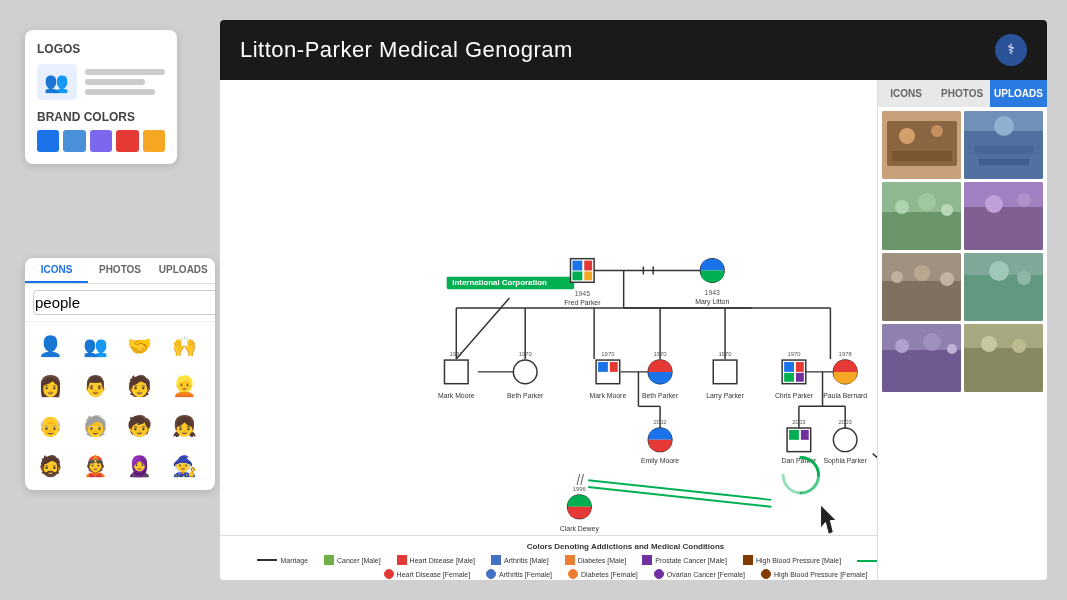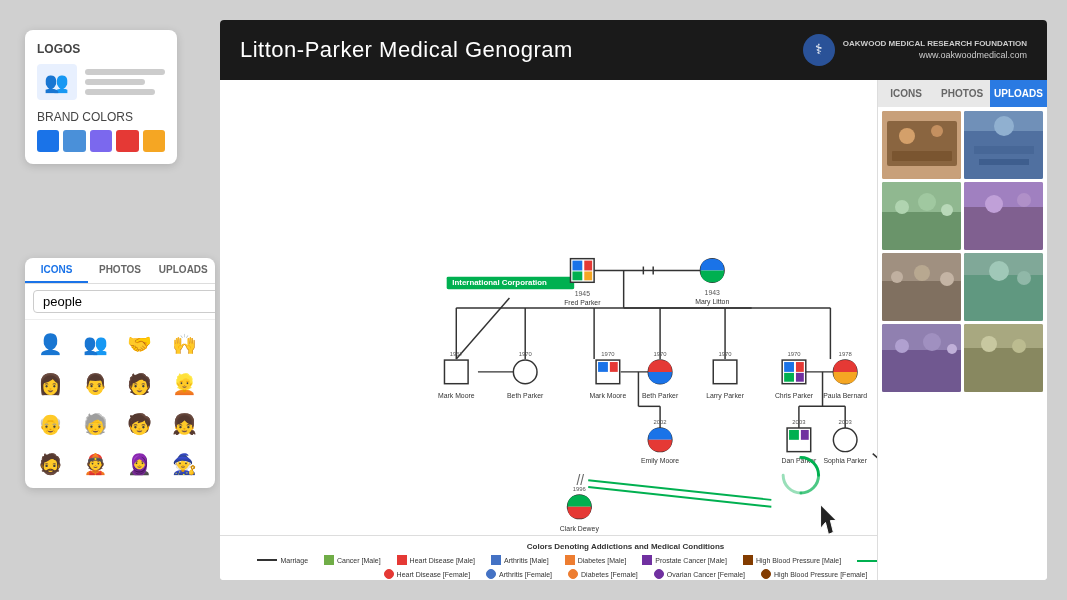--- a/index.html
+++ b/index.html
@@ -158,21 +158,21 @@
     }
     .logo-line {
       height: 6px;
       background: #ccc;
       border-radius: 3px;
     }
 
     
     .brand-colors-title {
       font-size: 12px;
-      font-weight: normal;
+      font-weight: bold;
       color: #444;
       margin-bottom: 6px;
     }
     .brand-colors-row {
       display: flex;
       gap: 4px;
     }
     .color-swatch {
       height: 22px;
       border-radius: 3px;
@@ -213,22 +213,22 @@
       padding: 6px 8px;
       border-bottom: 1px solid #eee;
       display: flex;
       align-items: center;
       gap: 6px;
     }
     .icons-search input {
       flex: 1;
       border: 1px solid #ccc;
       border-radius: 4px;
-      padding: 3px 9px;
-      font-size: 13px;
+      padding: 3px 1px;
+      font-size: 15px;
       outline: none;
     }
     .search-btn {
       background: #1a73e8;
       border: none;
       border-radius: 50%;
       width: 22px;
       height: 22px;
       display: flex;
       align-items: center;
@@ -358,24 +358,20 @@
     </div>
   </div>
 </div>
 
 <div class="main-canvas">
 
   <div class="genogram-header">
     <div class="genogram-title">Litton-Parker Medical Genogram</div>
     <div class="oakwood-logo">
       <div class="oakwood-logo-icon">⚕</div>
-      <div>
-        <div style="font-weight:bold;font-size:8px;">OAKWOOD MEDICAL RESEARCH FOUNDATION</div>
-        <div>www.oakwoodmedical.com</div>
-      </div>
     </div>
   </div>
 
   <div class="genogram-body">
     <svg class="genogram-svg" viewBox="0 0 840 490">
 
       <line x1="372" y1="182" x2="430" y2="182" stroke="#333" stroke-width="1.5"></line>
       <line x1="430" y1="178" x2="430" y2="186" stroke="#333" stroke-width="1.5"></line>
       <line x1="440" y1="178" x2="440" y2="186" stroke="#333" stroke-width="1.5"></line>
       <line x1="430" y1="182" x2="440" y2="182" stroke="#333" stroke-width="1.5"></line>

